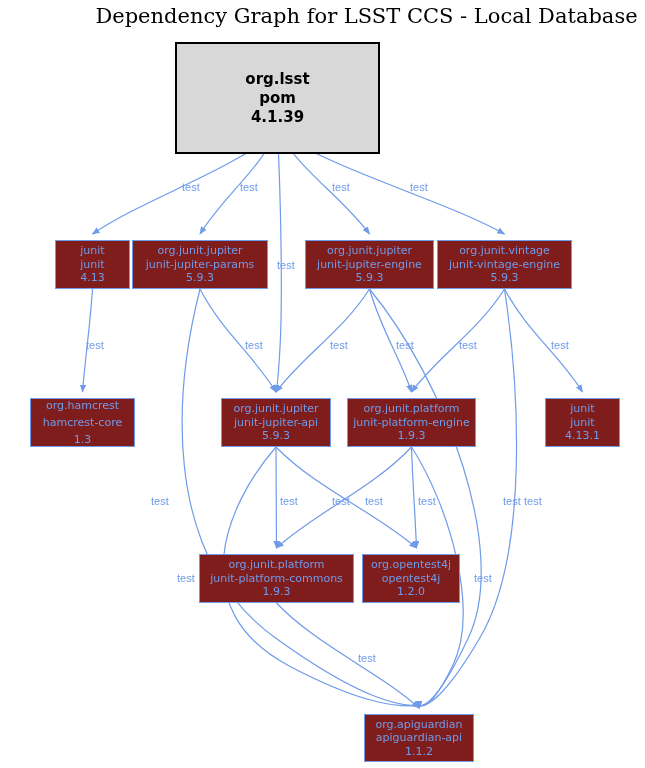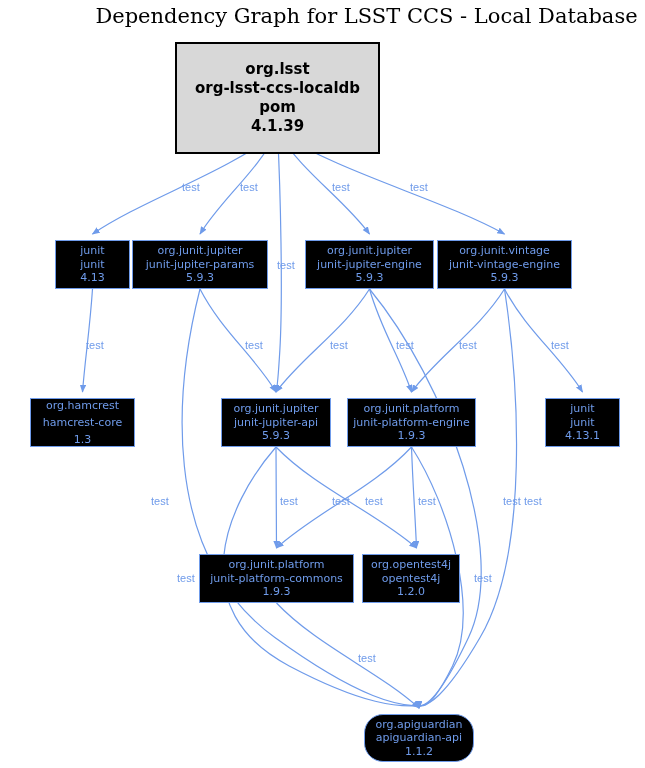--- a/index.html
+++ b/index.html
@@ -38,21 +38,21 @@
     box-sizing: border-box;
     display: flex;
     flex-direction: column;
     align-items: center;
     justify-content: center;
     text-align: center;
     font-family: "DejaVu Sans", "Liberation Sans", sans-serif;
   }
   .node.dep {
     border: 1.4px solid #6f9bea;
-    background: #000000;
+    background: #7f1d1d;
     color: #6f9bea;
     font-size: 11px;
     line-height: 13.4px;
   }
   .node.root {
     border: 2px solid #000000;
     background: #d8d8d8;
     color: #000000;
     font-size: 15px;
     font-weight: bold;
@@ -102,21 +102,20 @@
         <path d="M411.5,447 C373.7,487.66 314.3,513.34 276.5,548" marker-end="url(#arrow)"></path>
         <path d="M411.5,447 C412.9,487.66 415.1,513.34 416.5,548" marker-end="url(#arrow)"></path>
         <path d="M411.5,447 C449.175,505.74 480,610.04 452.55,665.94 S419,700 419,708" marker-end="url(#arrow)"></path>
         <path d="M276.5,603 C316.4,645.18 379.1,671.82 419,708" marker-end="url(#arrow)"></path>
       </g>
   </svg>
 
   <div id="node-layer">
       <div class="node root" style="left: 175px; top: 42px; width: 205px; height: 112px;">
         <span class="ln">org.lsst</span>
-        <span class="ln">org-lsst-ccs-localdb</span>
         <span class="ln">pom</span>
         <span class="ln">4.1.39</span>
       </div>
       <div class="node dep" style="left: 55px; top: 240px; width: 75px; height: 49px;">
         <span class="ln">junit</span>
         <span class="ln">junit</span>
         <span class="ln">4.13</span>
       </div>
       <div class="node dep" style="left: 132px; top: 240px; width: 136px; height: 49px;">
         <span class="ln">org.junit.jupiter</span>
@@ -156,21 +155,21 @@
       <div class="node dep" style="left: 199px; top: 554px; width: 155px; height: 49px;">
         <span class="ln">org.junit.platform</span>
         <span class="ln">junit-platform-commons</span>
         <span class="ln">1.9.3</span>
       </div>
       <div class="node dep" style="left: 362px; top: 554px; width: 98px; height: 49px;">
         <span class="ln">org.opentest4j</span>
         <span class="ln">opentest4j</span>
         <span class="ln">1.2.0</span>
       </div>
-      <div class="node dep" style="left: 364px; top: 714px; width: 110px; height: 48px; border-radius: 19px;">
+      <div class="node dep" style="left: 364px; top: 714px; width: 110px; height: 48px;">
         <span class="ln">org.apiguardian</span>
         <span class="ln">apiguardian-api</span>
         <span class="ln">1.1.2</span>
       </div>
     </div>
   <div id="label-layer">
       <div class="edge-label" style="left: 182px; top: 187px;">test</div>
       <div class="edge-label" style="left: 240px; top: 187px;">test</div>
       <div class="edge-label" style="left: 277px; top: 265px;">test</div>
       <div class="edge-label" style="left: 332px; top: 187px;">test</div>

